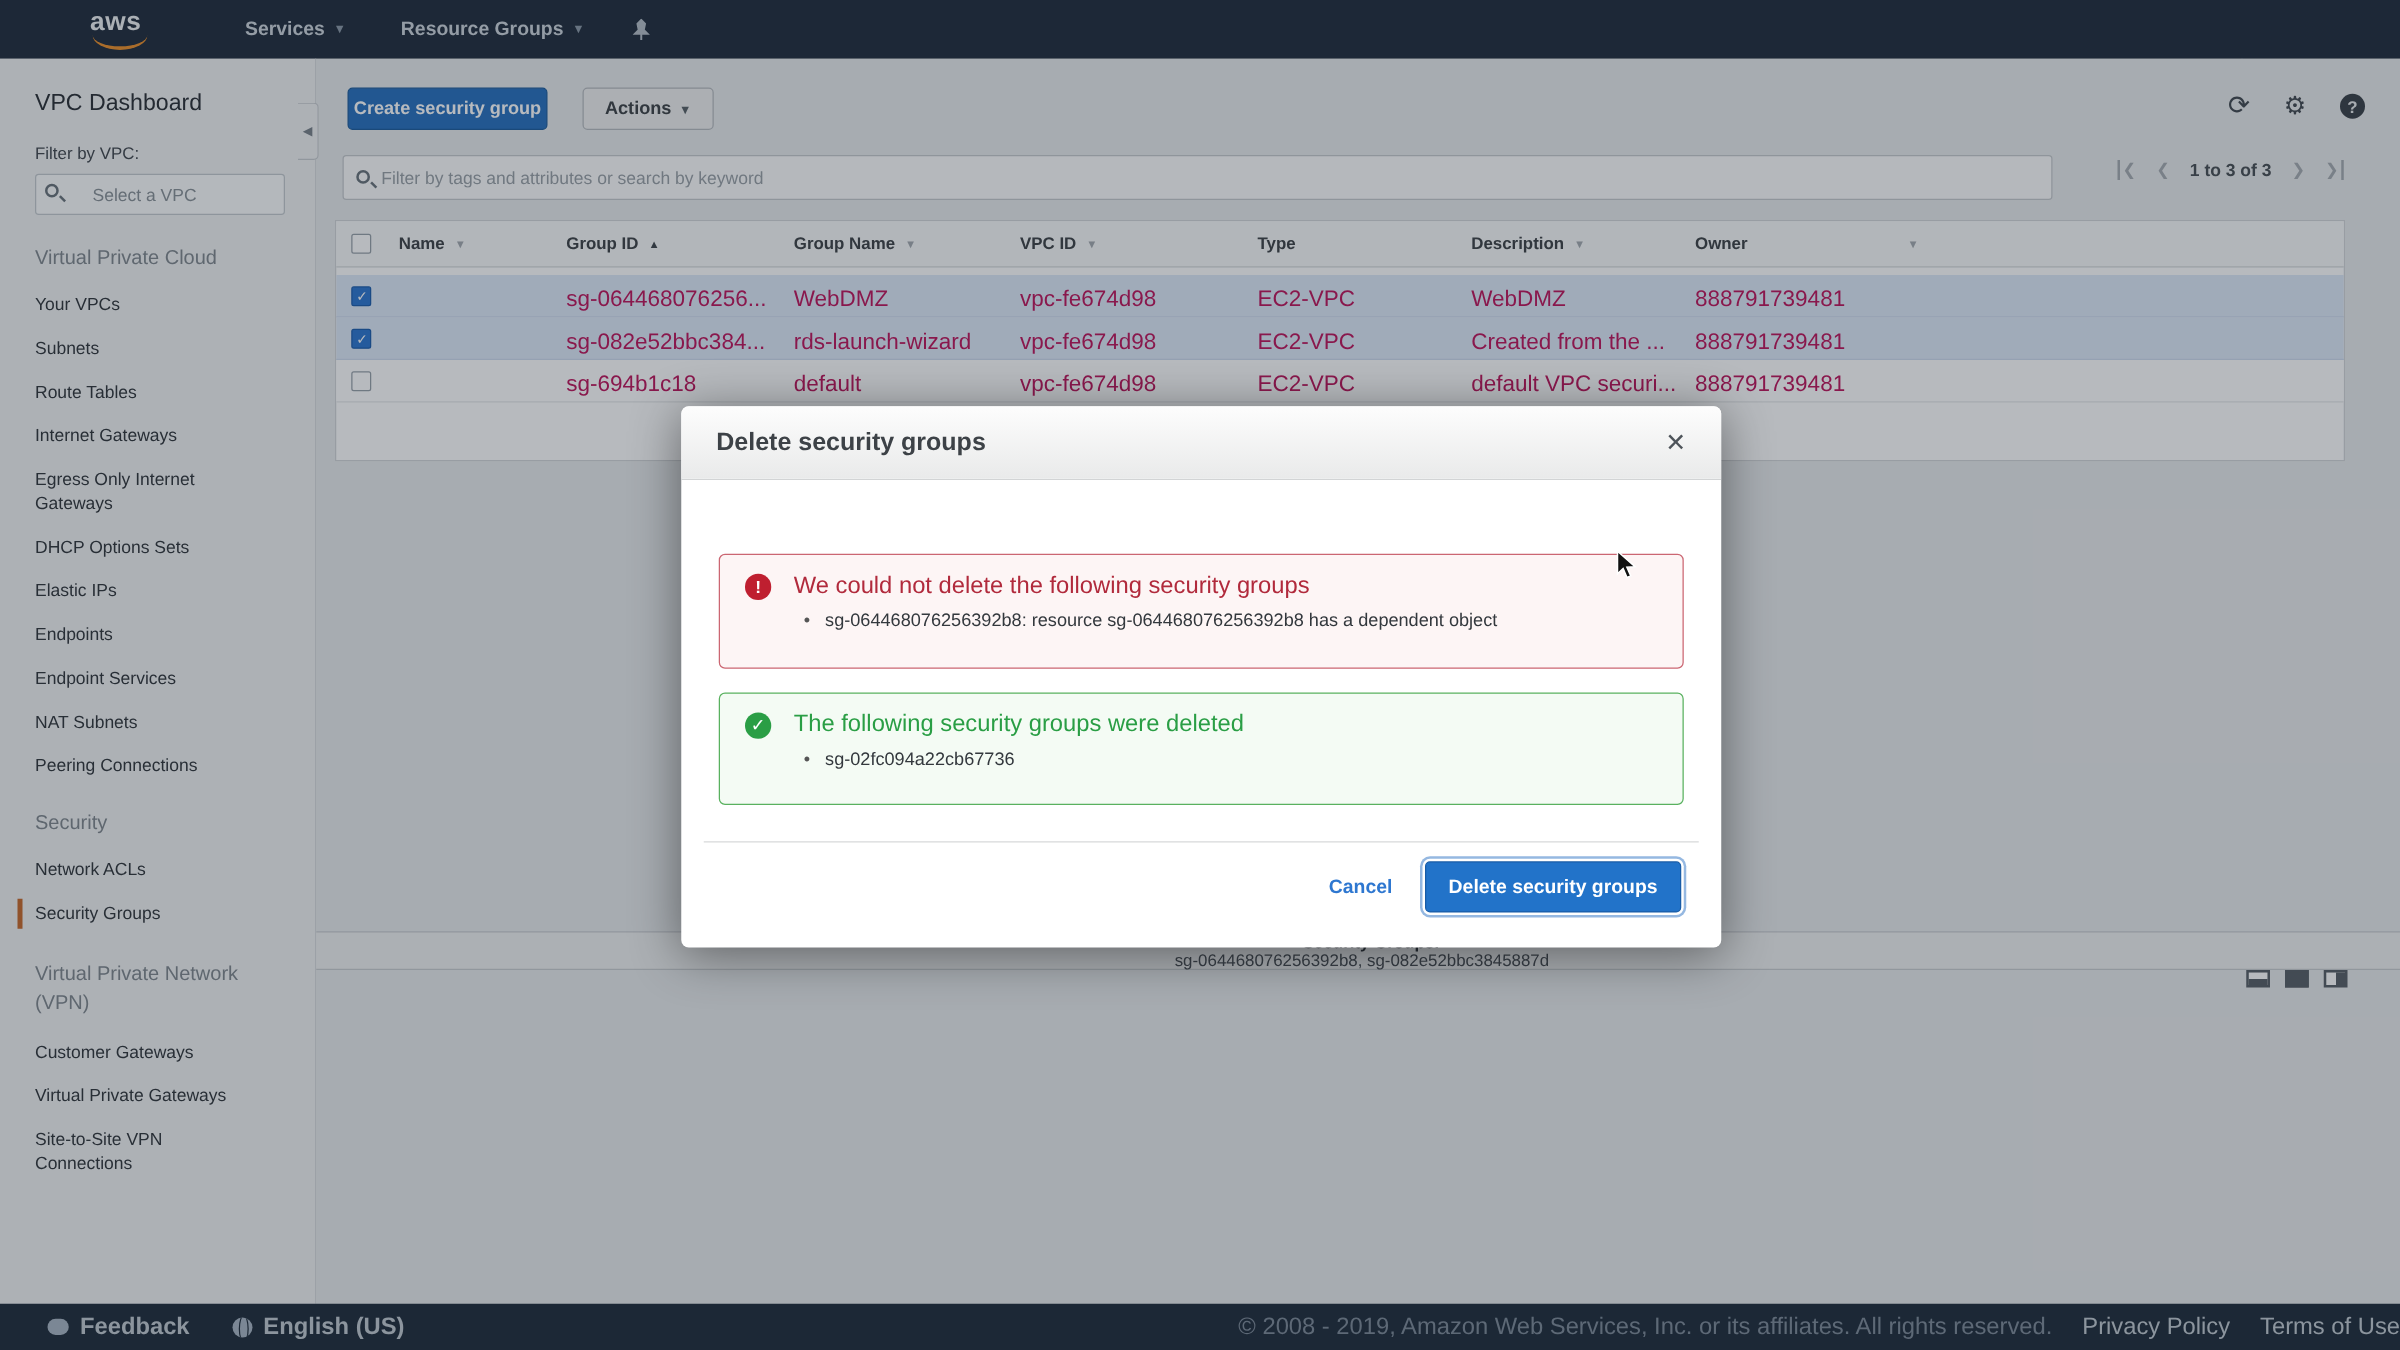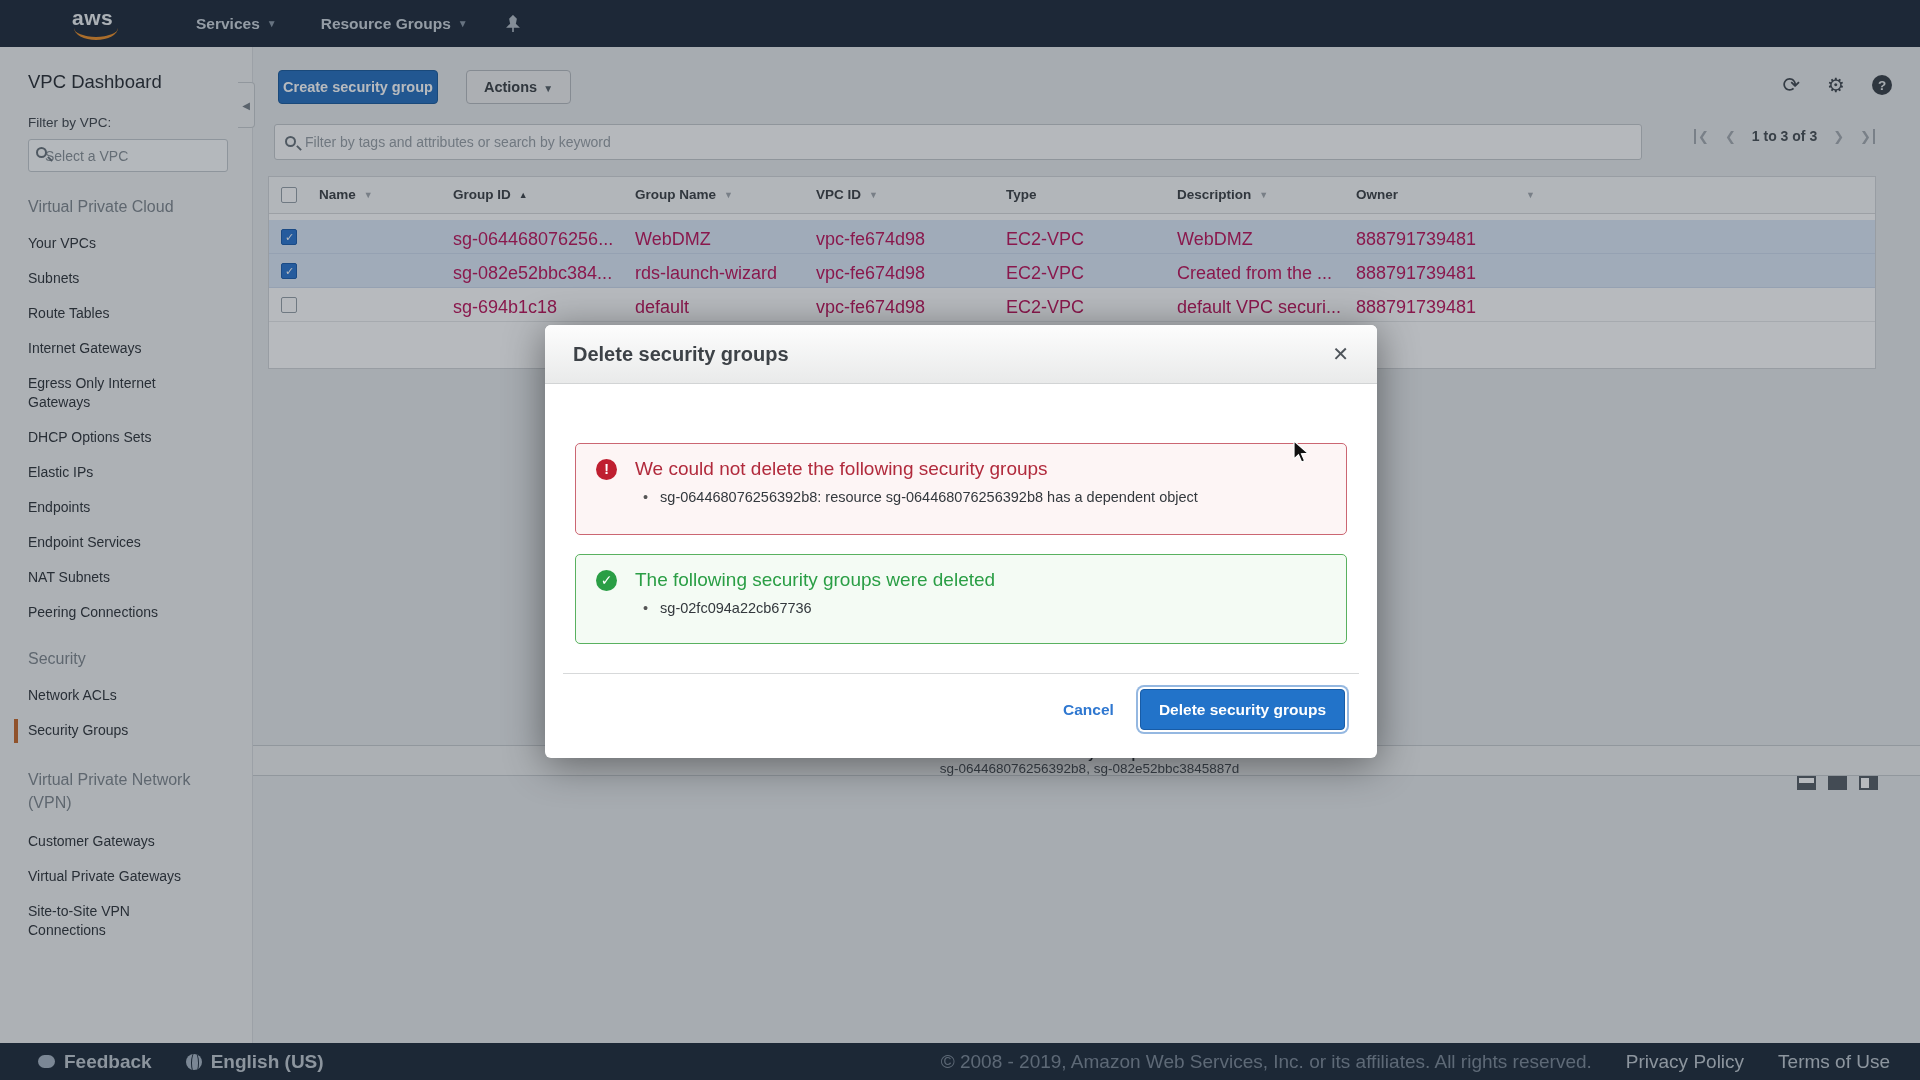--- a/index.html
+++ b/index.html
@@ -22,32 +22,32 @@
 
   
   .footer { position:absolute; left:0; bottom:0; width:1920px; height:37px; background:#222f3d;
             display:flex; align-items:center; z-index:1; font-size:19px; }
   .footer .fleft { margin-left:38px; display:flex; align-items:center; gap:34px; }
   .f-item { display:flex; align-items:center; gap:9px; color:#c2cad1; font-weight:bold; cursor:pointer; }
   .bubble { width:17px; height:13px; background:#aab7c4; border-radius:8px; position:relative; }
   .bubble:after { content:""; position:absolute; left:3px; bottom:-4px; border:4px solid transparent; border-top-color:#aab7c4; }
   .globe { width:16px; height:16px; border-radius:50%; background:#aab7c4; position:relative; overflow:hidden; }
   .globe:after { content:""; position:absolute; left:5px; top:-2px; width:6px; height:20px; border-radius:50%; border:1.5px solid #222f3d; }
-  .fright { margin-left:auto; margin-right:30px; display:flex; align-items:center; gap:34px; }
+  .fright { margin-left:auto; display:flex; align-items:center; gap:24px; }
   .copyright { color:#7f8b99; }
   .f-link { color:#c2cad1; cursor:pointer; }
 
   
   .sidebar { position:absolute; left:0; top:47px; width:253px; height:996px; background:#f1f2f3;
              border-right:1px solid #d9dcde; padding:24px 10px 0 28px; z-index:1; }
   .sb-title { font-size:18.5px; color:#2d3237; margin-bottom:22px; }
   .sb-filter-label { font-size:13.5px; color:#444a50; margin-bottom:9px; }
   .sb-search { position:relative; width:200px; margin-bottom:26px; }
   .sb-search input { width:200px; height:33px; border:1px solid #c5cbcf; border-radius:3px; background:#fbfcfc;
-                     padding:0 8px 0 16px; font-size:14px; color:#333; font-family:inherit; }
+                     padding:0 8px 0 45px; font-size:14px; color:#333; font-family:inherit; }
   .sb-search input::placeholder { color:#8a9298; }
   .mag { position:absolute; left:8px; top:8px; width:11px; height:11px; border:2px solid #6b7playback4;
          border:2px solid #6b747c; border-radius:50%; }
   .mag:after { content:""; position:absolute; left:9px; top:9px; width:6px; height:2px; background:#6b747c; transform:rotate(45deg); }
   .sb-heading { font-size:16px; color:#81898f; margin:28px 0 18px 0; }
   .sb-item { font-size:14px; color:#33383d; margin-bottom:16px; width:170px; line-height:19px; cursor:pointer; }
   .sb-item.active { position:relative; font-weight:normal; }
   .sb-item.active:before { content:""; position:absolute; left:-14px; top:-2px; width:4px; height:24px; background:#c76a2d; }
 
   

